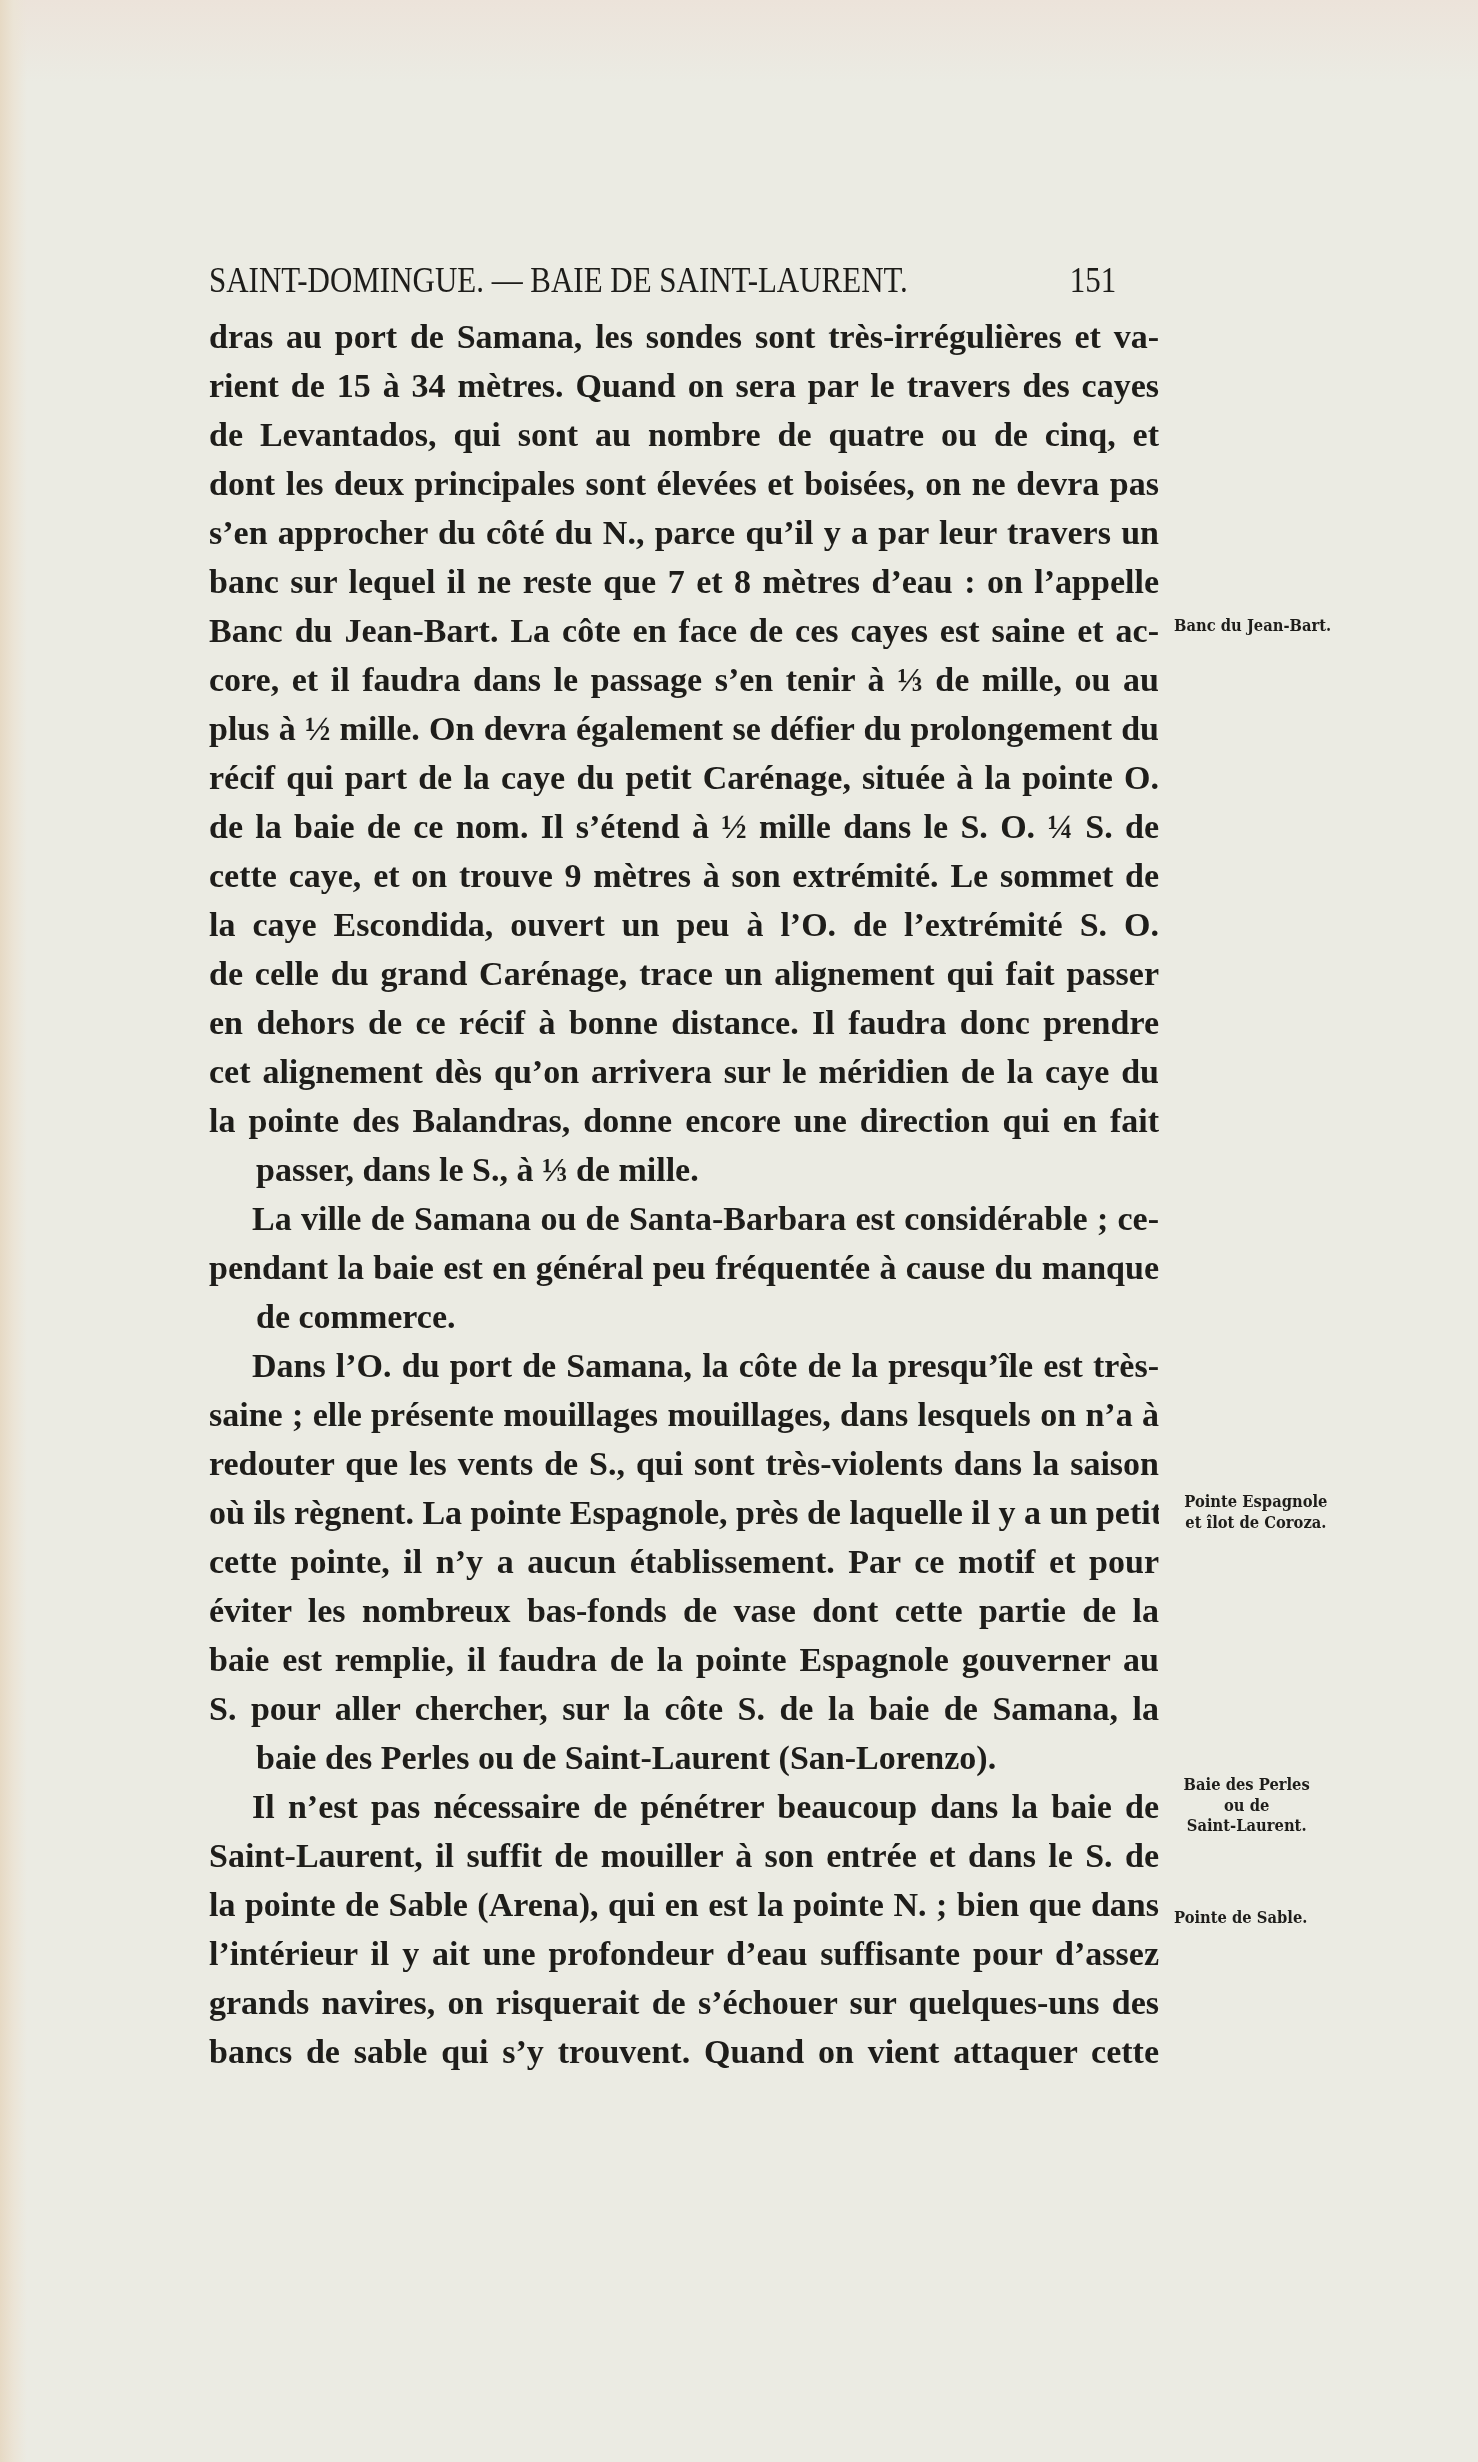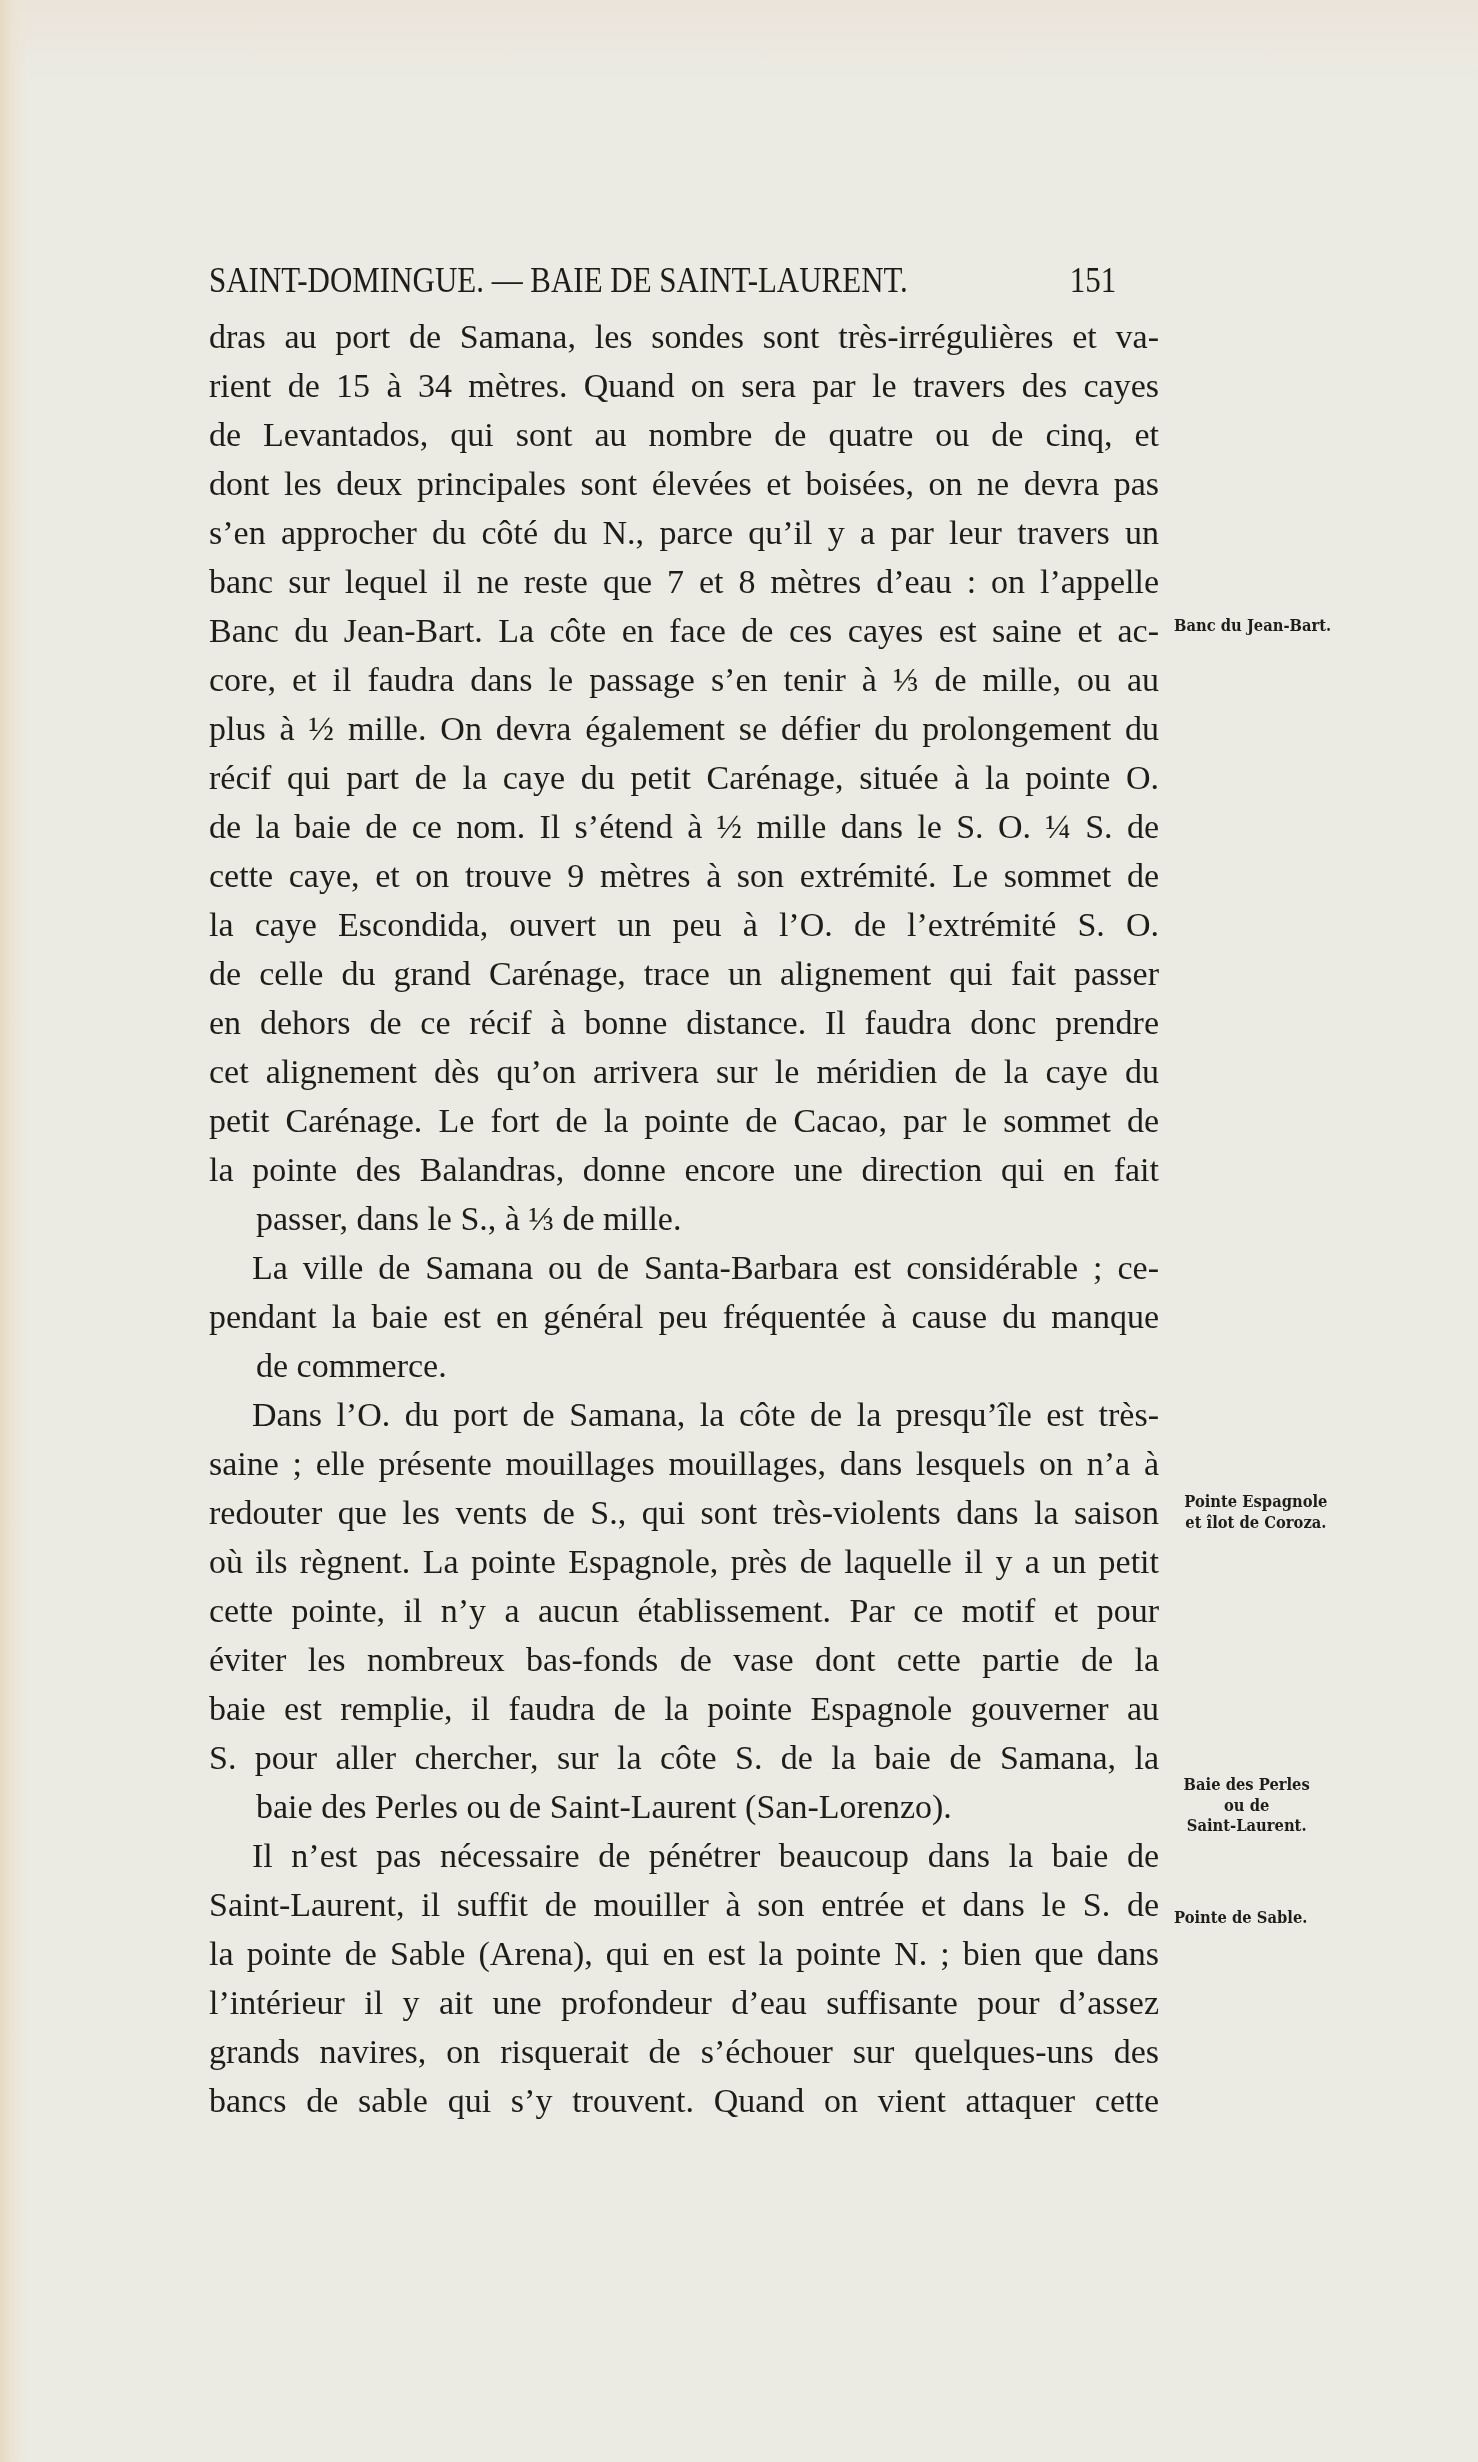--- a/index.html
+++ b/index.html
@@ -64,20 +64,21 @@
       text-align-last: left;
       margin-left: 47px;
     }
     .line.indent {
       padding-left: 43px;
     }
     .line span {
       display: block;
       width: 950px;
       overflow: hidden;
+      font-weight: bold;
     }
     .line.indent span { width: 907px; }
     .margin-note {
       position: absolute;
       left: 1174px;
       font-family: "DejaVu Serif", "Liberation Serif", serif;
       font-weight: bold;
       font-size: 16px;
       line-height: 20.6px;
       text-align: center;
@@ -143,23 +144,20 @@
   <div class="line">
       <span>de celle du grand Carénage, trace un alignement qui fait passer</span>
     </div>
   <div class="line">
       <span>en dehors de ce récif à bonne distance. Il faudra donc prendre</span>
     </div>
   <div class="line">
       <span>cet alignement dès qu’on arrivera sur le méridien de la caye du</span>
     </div>
   <div class="line">
-      <span>petit Carénage. Le fort de la pointe de Cacao, par le sommet de</span>
-    </div>
-  <div class="line">
       <span>la pointe des Balandras, donne encore une direction qui en fait</span>
     </div>
   <div class="line last">
       <span>passer, dans le S., à ⅓ de mille.</span>
     </div>
   <div class="line indent">
       <span>La ville de Samana ou de Santa-Barbara est considérable ; ce-</span>
     </div>
   <div class="line">
       <span>pendant la baie est en général peu fréquentée à cause du manque</span>

